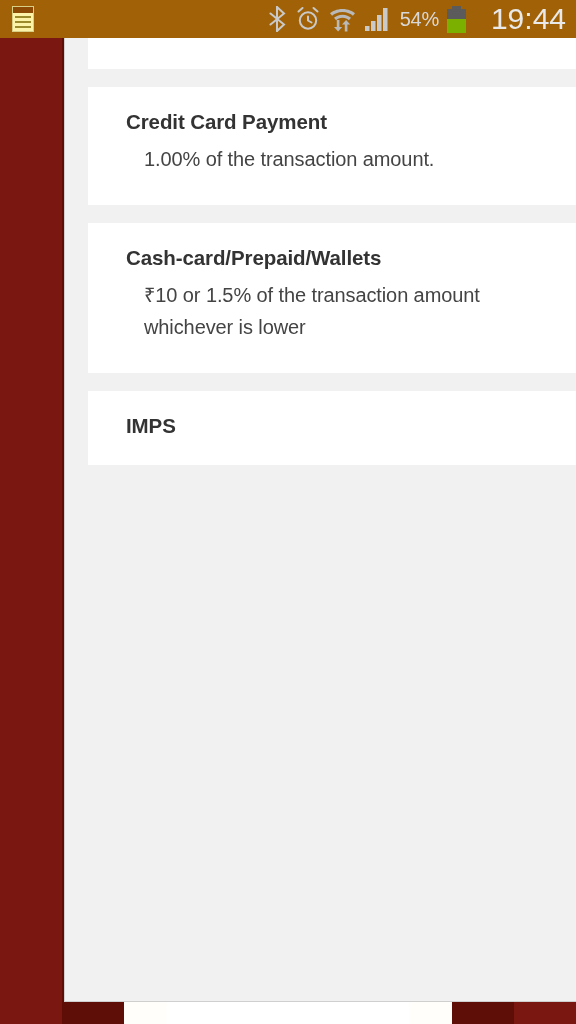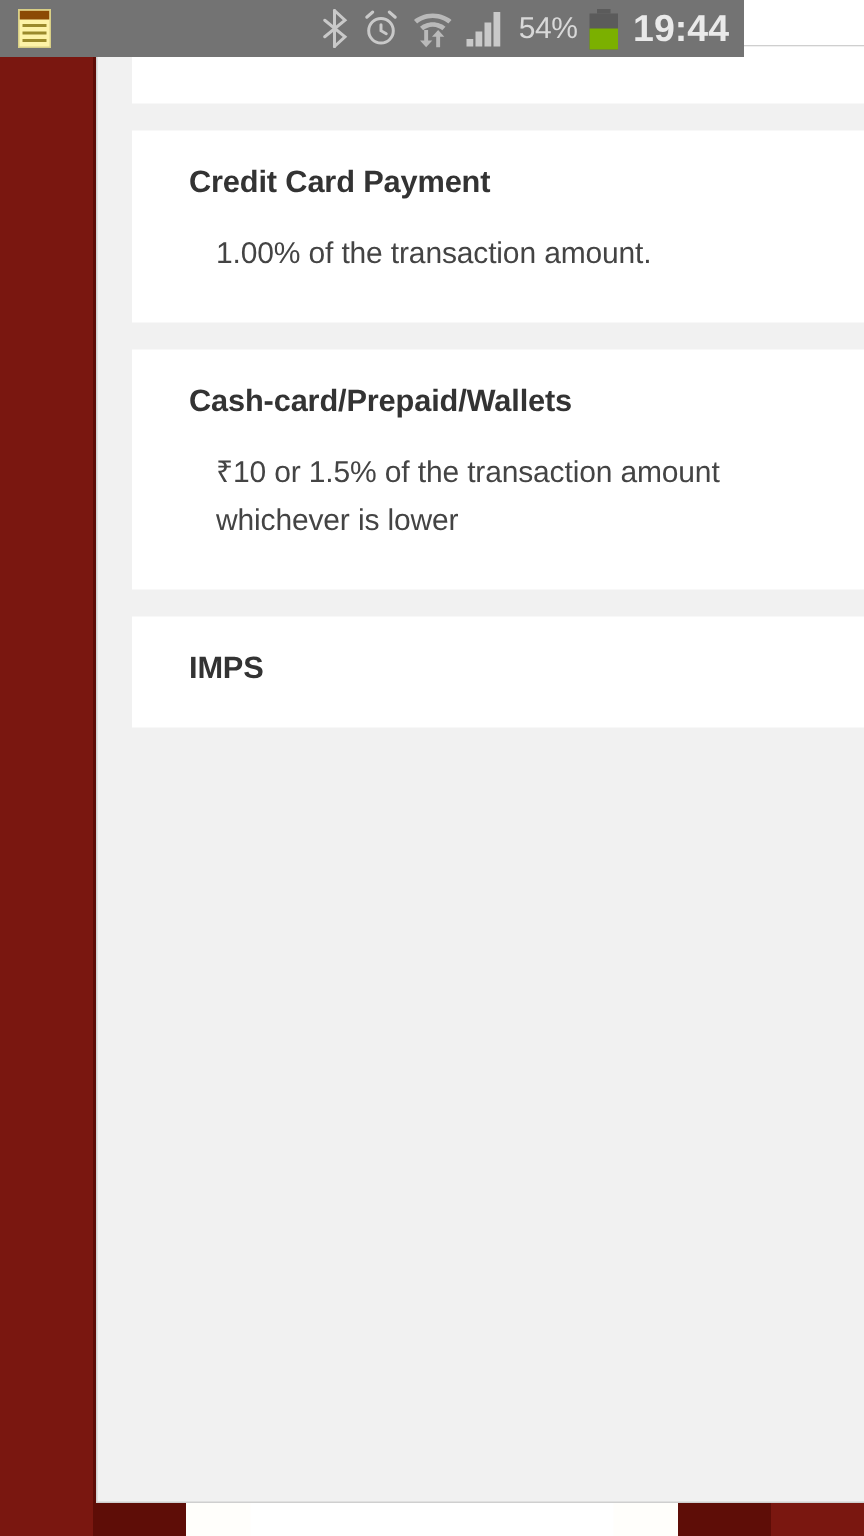--- a/index.html
+++ b/index.html
@@ -16,23 +16,23 @@
     position: relative;
     width: 576px;
     height: 1024px;
     background: #ffffff;
   }
 
   
   #statusbar {
     position: absolute;
     top: 0; left: 0;
-    width: 496px;
+    width: 576px;
     height: 38px;
-    background: #737373;
+    background: #a16207;
     display: flex;
     align-items: center;
     z-index: 20;
   }
   .sb-left {
     display: flex;
     align-items: center;
     padding-left: 12px;
     flex: 0 0 auto;
   }
@@ -95,25 +95,24 @@
   }
   .batt .fill {
     position: absolute;
     bottom: 0; left: 0;
     width: 19px;
     height: 14px;
     background: #7bb000;
   }
   .sb-clock {
     color: #e9e9e9;
-    font-size: 25px;
+    font-size: 30px;
     line-height: 30px;
     letter-spacing: 0px;
-    margin-left: 2px;
-    font-weight: bold;
+    margin-left: 17px;
   }
 
   
   #page {
     position: absolute;
     top: 38px; left: 0;
     width: 576px;
     height: 986px;
     background: #ffffff;
   }
@@ -148,21 +147,21 @@
 
   .panel-title {
     font-size: 20.5px;
     font-weight: bold;
     color: #333333;
     line-height: 26px;
     letter-spacing: -0.1px;
   }
 
   .panel-body {
-    margin-top: 18px;
+    margin-top: 8px;
     padding-left: 18px;
   }
 
   .body-para {
     font-size: 20px;
     color: #444444;
     line-height: 32px;
     letter-spacing: -0.1px;
   }
   .body-para + .body-para { margin-top: 30px; }

